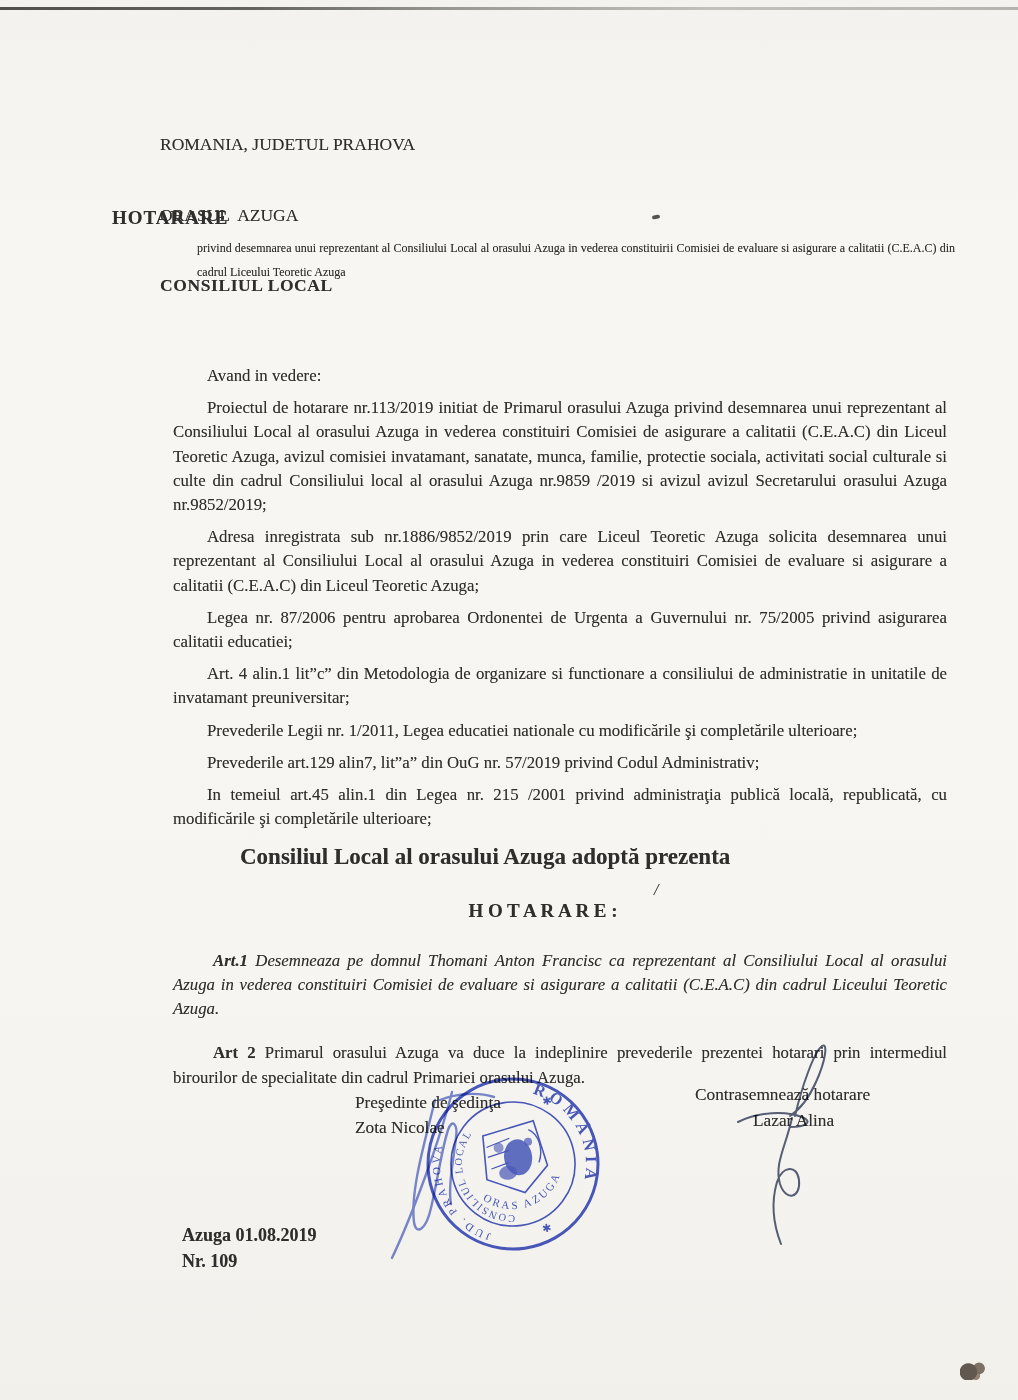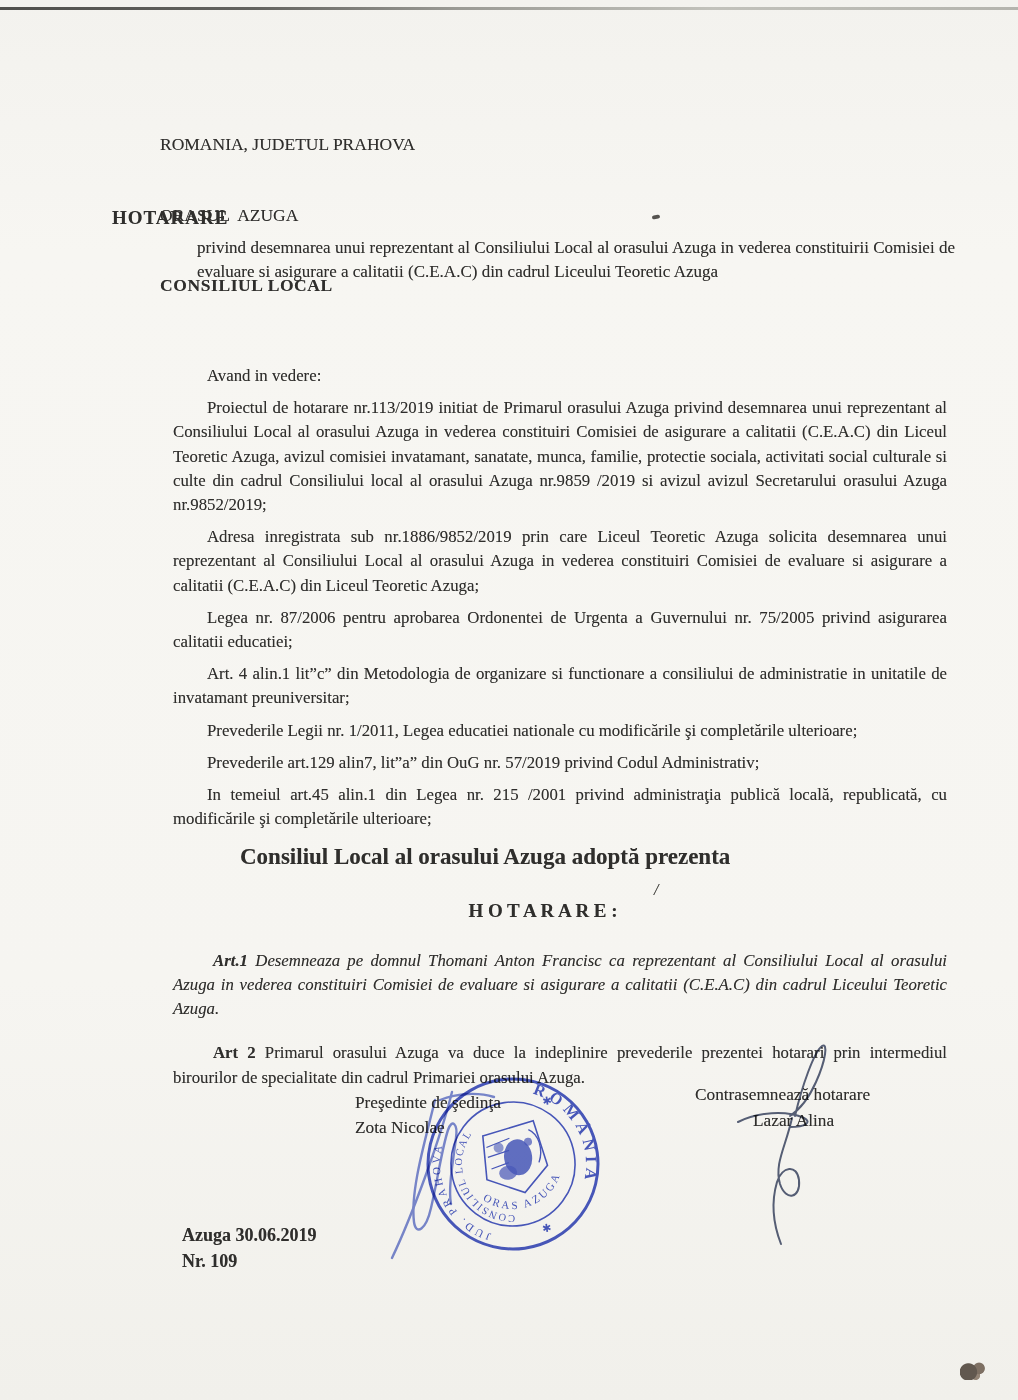--- a/index.html
+++ b/index.html
@@ -31,21 +31,21 @@
   .doc-title{
     text-align:left;font-size:19px;letter-spacing:1px;
     position:relative;left:-53px;
   }
   .title-dot{
     position:absolute;left:487px;top:8px;width:8px;height:4px;
     background:#55534f;border-radius:2px;transform:rotate(-10deg);
   }
   .doc-subtitle{
     margin:7px 0 0;padding-left:32px;
-    font-size:17px;line-height:24.2px;
+    font-size:12px;line-height:24.2px;
     text-align:justify;text-align-last:left;
   }
   .doc-body{
     position:absolute;left:165px;top:356px;width:790px;
     font-size:16.8px;line-height:24.2px;
     text-align:justify;
     text-shadow:0 0 .4px rgba(40,40,40,.38);
   }
   .doc-body p{margin:8px;}
   .para{text-indent:34px;}
@@ -184,19 +184,19 @@
       <path d="M100,70 C118,63 138,62 154,67"></path>
     </g>
     <g fill="none" stroke="#59627c" stroke-width="2" stroke-linecap="round">
       <path d="M455,86 C462,56 474,22 482,16 C488,12 486,30 476,52 C468,70 459,80 450,86"></path>
       <path d="M398,92 C418,82 446,80 464,88 C472,92 466,97 450,97"></path>
       <path d="M452,88 C446,116 434,134 440,154 C446,172 461,168 459,150 C457,134 442,136 437,152 C430,176 434,196 441,214"></path>
     </g>
   </svg>
 
   <footer class="doc-footer">
-    <div>Azuga 30.06.2019</div>
+    <div>Azuga 01.08.2019</div>
     <div>Nr. 109</div>
   </footer>
 
   <div class="smudge"></div>
 
 </div>
 
 </body></html>

